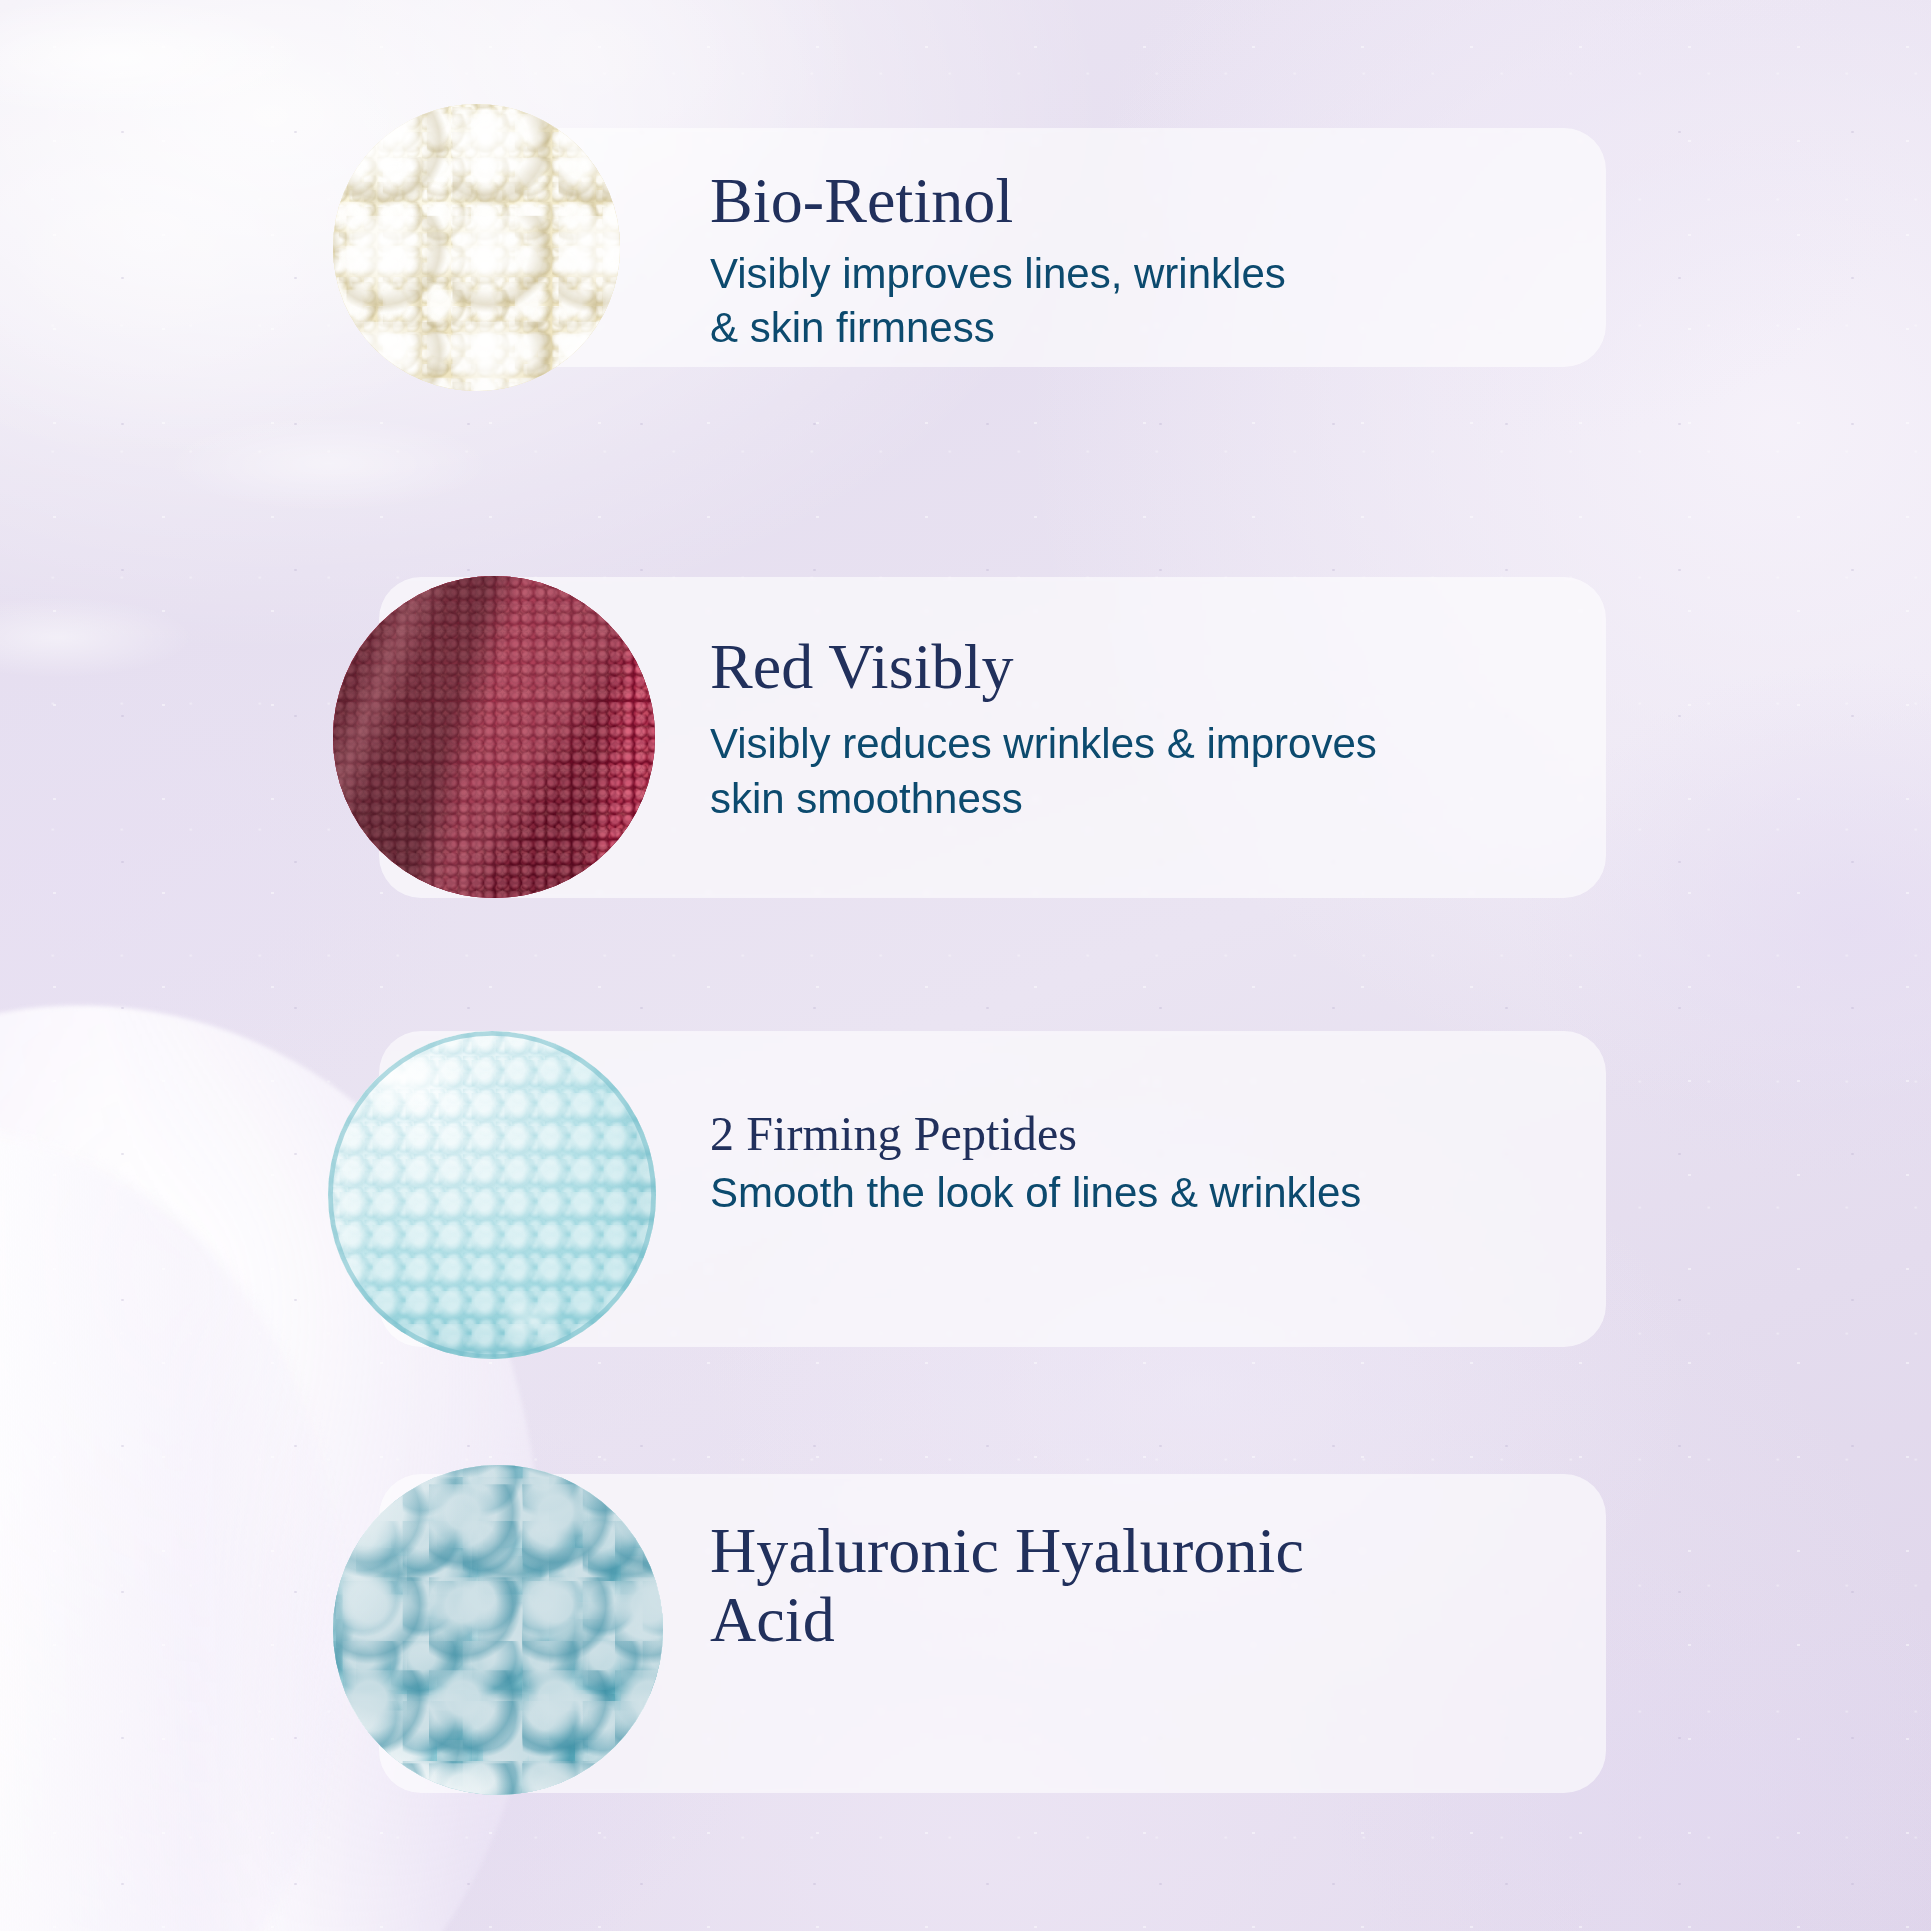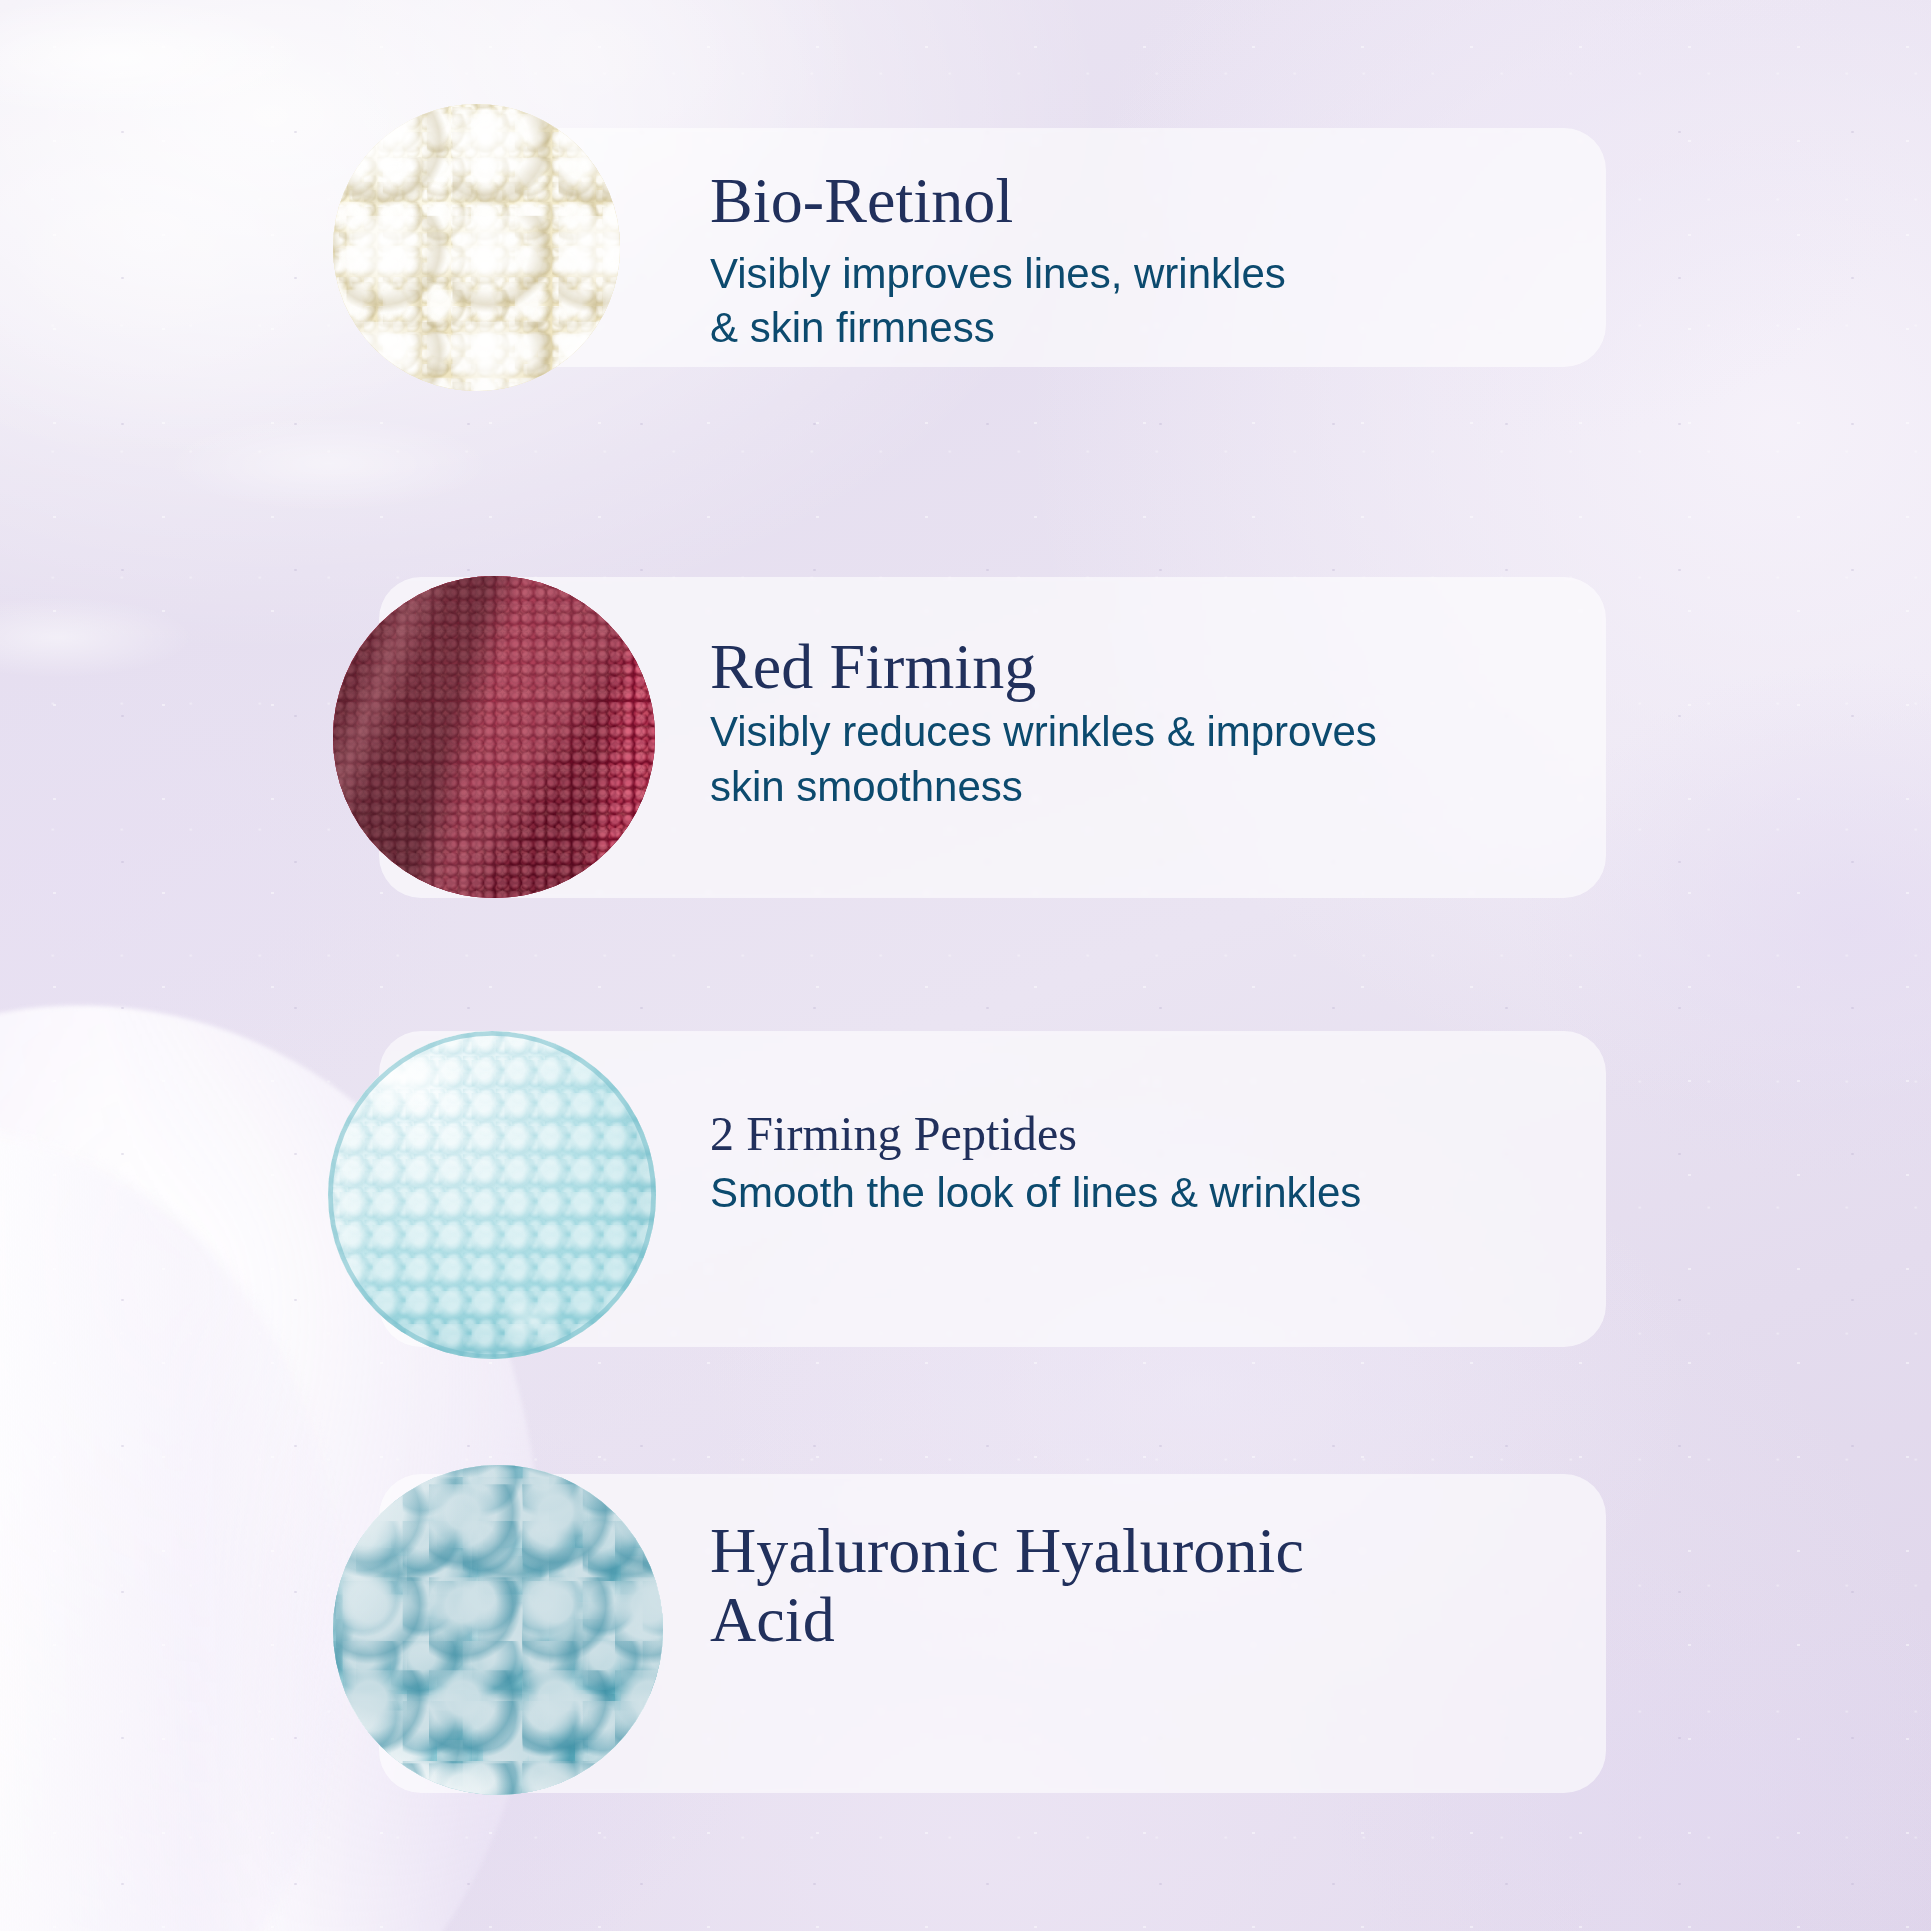--- a/index.html
+++ b/index.html
@@ -153,21 +153,21 @@
   #card-0 { left:379px;  top:128px;  width:1227px; height:239px; }
   #swatch-0{ left:333px; top:104px;  width:287px;  height:287px; }
   #text-0  { left:710px; top:166px;  width:850px; }
   #text-0 .card-title { font-size:64px; }
   #text-0 .card-desc  { font-size:42px; margin-top:11.6px; }
 
   #card-1 { left:379px;  top:577px;  width:1227px; height:321px; }
   #swatch-1{ left:333px; top:576px;  width:322px;  height:322px; }
   #text-1  { left:710px; top:632px;  width:879px; }
   #text-1 .card-title { font-size:64px; }
-  #text-1 .card-desc  { font-size:42px; margin-top:4px; }
+  #text-1 .card-desc  { font-size:42px; margin-top:16px; }
 
   #card-2 { left:379px;  top:1031px; width:1227px; height:316px; }
   #swatch-2{ left:328px; top:1031px; width:328px;  height:328px; }
   #text-2  { left:710px; top:1108px; width:869px; }
   #text-2 .card-title { font-size:48px; }
   #text-2 .card-desc  { font-size:42px; margin-top:6px; }
 
   #card-3 { left:379px;  top:1474px; width:1227px; height:319px; }
   #swatch-3{ left:333px; top:1465px; width:330px;  height:330px; }
   #text-3  { left:710px; top:1516px; width:850px; }
@@ -301,21 +301,21 @@
 &amp; skin firmness</div>
     </div>
 
     <div class="card" id="card-1"></div>
     <div class="card-swatch" id="swatch-1">
       <div class="sw-fill sw-seaweed"></div>
       <div class="sw-fill sw-seaweed-grain"></div>
       <div class="sw-fill sw-seaweed-fold"></div>
     </div>
     <div class="card-text" id="text-1">
-      <div class="card-title">Red Firming</div>
+      <div class="card-title">Red Visibly</div>
       <div class="card-desc">Visibly reduces wrinkles &amp; improves
 skin smoothness</div>
     </div>
 
     <div class="card" id="card-2"></div>
     <div class="card-swatch" id="swatch-2">
       <div class="sw-fill sw-aqua"></div>
       <div class="sw-fill sw-aqua-bub"></div>
       <div class="sw-fill sw-aqua-hl"></div>
       <div class="sw-fill sw-aqua-rim"></div>

